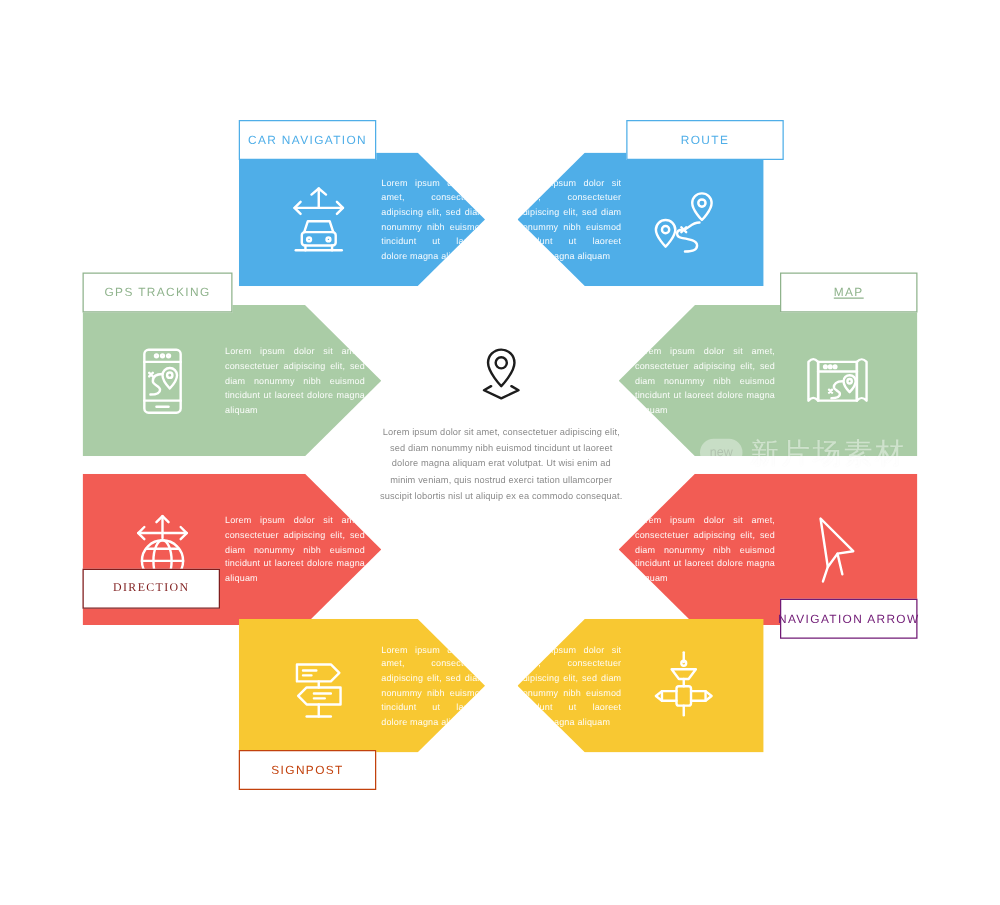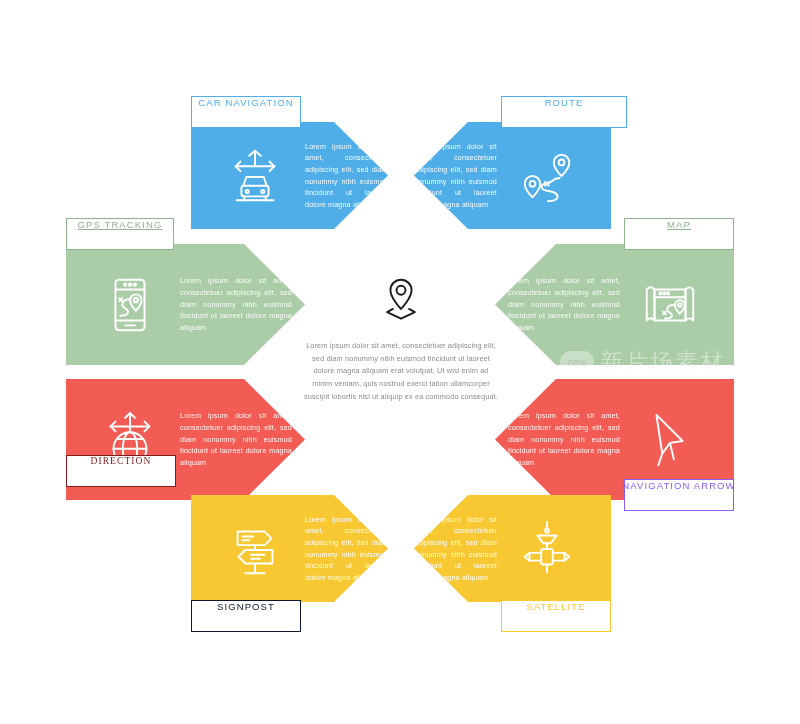--- a/index.html
+++ b/index.html
@@ -10,21 +10,21 @@
     overflow: hidden;
   }
   #stage { position: relative; width: 800px; height: 724px; background: #fff; }
 
   
   .tab {
     position: absolute;
     height: 32px;
     background: #ffffff;
     border: 1px solid currentColor;
-    display: flex; align-items: flex-start; justify-content: center;
+    display: flex; align-items: center; justify-content: center;
     z-index: 6;
   }
   .tab span {
     font-size: 9.5px;
     letter-spacing: 1.1px;
     font-weight: 400;
     white-space: nowrap;
     color: inherit;
   }
 
@@ -152,21 +152,21 @@
           <path d="M17 32a8 8 0 0 1 8 8c0 6-8 14-8 14s-8-8-8-14a8 8 0 0 1 8-8z"></path>
           <circle cx="17" cy="40" r="3"></circle>
           <path d="M45 34c-8 0-8 6-14 6s-6 6 0 7 12 2 12 6-5 5-10 5"></path>
           <path d="M30 38l4 4M34 38l-4 4"></path>
         </svg>
       </div>
       <div class="body">Lorem ipsum dolor sit amet, consectetuer adipiscing elit, sed diam nonummy nibh euismod tincidunt ut laoreet dolore magna aliquam</div>
     </div>
   </div>
 
-  <div class="tab" style="left:66px; top:218px; width:108px; color:#8fb38c;text-decoration:underline;">
+  <div class="tab" style="left:66px; top:218px; width:120px; color:#8fb38c;">
     <span>GPS TRACKING</span>
   </div>
 
   <div class="panel left" style="left:66px; top:244px; width:239px; height:121px;
               background:#AACCA6; clip-path:polygon(0 0, 178px 0, 239px 60.5px, 178px 121px, 0 121px);">
     <div class="inner">
       <div class="icon">
         <svg viewBox="0 0 64 64" fill="none" stroke="#fff" stroke-width="2" stroke-linecap="round" stroke-linejoin="round">
           <rect x="17" y="6" width="30" height="52" rx="3.5"></rect>
           <path d="M17 16h30M17 48h30"></path>
@@ -242,21 +242,21 @@
         <svg viewBox="0 0 64 64" fill="none" stroke="#fff" stroke-width="2" stroke-linecap="round" stroke-linejoin="round">
           <path d="M18 6l6 40 8-11 13-2L18 6z"></path>
           <path d="M24 46l-4 12"></path>
           <path d="M32 35l4 17"></path>
         </svg>
       </div>
       <div class="body">Lorem ipsum dolor sit amet, consectetuer adipiscing elit, sed diam nonummy nibh euismod tincidunt ut laoreet dolore magna aliquam</div>
     </div>
   </div>
 
-  <div class="tab" style="left:624px; top:479px; width:110px; color:#8b5cf6;">
+  <div class="tab" style="left:624px; top:479px; width:110px; color:#701a75;">
     <span>NAVIGATION ARROW</span>
   </div>
 
   <div class="panel left" style="left:191px; top:495px; width:197px; height:107px;
               background:#F8C832; clip-path:polygon(0 0, 143px 0, 197px 53.5px, 143px 107px, 0 107px);">
     <div class="inner">
       <div class="icon">
         <svg viewBox="0 0 64 64" fill="none" stroke="#fff" stroke-width="2" stroke-linecap="round" stroke-linejoin="round">
           <path d="M14 14h28l7 7-7 7H14z"></path>
           <path d="M19 19h11M19 23h7"></path>
@@ -264,21 +264,21 @@
           <path d="M28 38h14M28 42h9"></path>
           <path d="M32 47v10"></path>
             <path d="M32 28v5"></path>
           <path d="M22 57h20"></path>
         </svg>
       </div>
       <div class="body">Lorem ipsum dolor sit amet, consectetuer adipiscing elit, sed diam nonummy nibh euismod tincidunt ut laoreet dolore magna aliquam</div>
     </div>
   </div>
 
-  <div class="tab" style="left:191px; top:600px; width:110px; color:#0f172a;">
+  <div class="tab" style="left:191px; top:600px; width:110px; color:#c2410c;">
     <span>SIGNPOST</span>
   </div>
 
   <div class="panel right" style="left:414px; top:495px; width:197px; height:107px;
               background:#F8C832; clip-path:polygon(54px 0, 197px 0, 197px 107px, 54px 107px, 0 53.5px);">
     <div class="inner">
       <div class="icon">
         <svg viewBox="0 0 64 64" fill="none" stroke="#fff" stroke-width="2" stroke-linecap="round" stroke-linejoin="round">
           <path d="M32 4v8"></path>
             <circle cx="32" cy="13" r="2"></circle>
@@ -288,23 +288,20 @@
           <path d="M26 36H14l-5 4 5 4h12"></path>
           <path d="M38 36h12l5 4-5 4H38"></path>
           <path d="M14 36v8M50 36v8"></path>
           <path d="M32 48v8"></path>
         </svg>
       </div>
       <div class="body">Lorem ipsum dolor sit amet, consectetuer adipiscing elit, sed diam nonummy nibh euismod tincidunt ut laoreet dolore magna aliquam</div>
     </div>
   </div>
 
-  <div class="tab" style="left:501px; top:600px; width:110px; color:#F8C832;">
-    <span>SATELLITE</span>
-  </div>
 
   <div id="center">
     <div class="pin">
       <svg viewBox="0 0 64 64" fill="none" stroke="#1d1d1d" stroke-width="2.4" stroke-linecap="round" stroke-linejoin="round">
         <path d="M32 7a13 13 0 0 1 13 13c0 9.5-13 23-13 23S19 29.5 19 20A13 13 0 0 1 32 7z"></path>
         <circle cx="32" cy="20" r="5.5"></circle>
         <path d="M22 43l-7 4 17 8 17-8-7-4"></path>
       </svg>
     </div>
     <div class="ctext">Lorem ipsum dolor sit amet, consectetuer adipiscing elit, sed diam nonummy nibh euismod tincidunt ut laoreet dolore magna aliquam erat volutpat. Ut wisi enim ad minim veniam, quis nostrud exerci tation ullamcorper suscipit lobortis nisl ut aliquip ex ea commodo consequat.</div>

